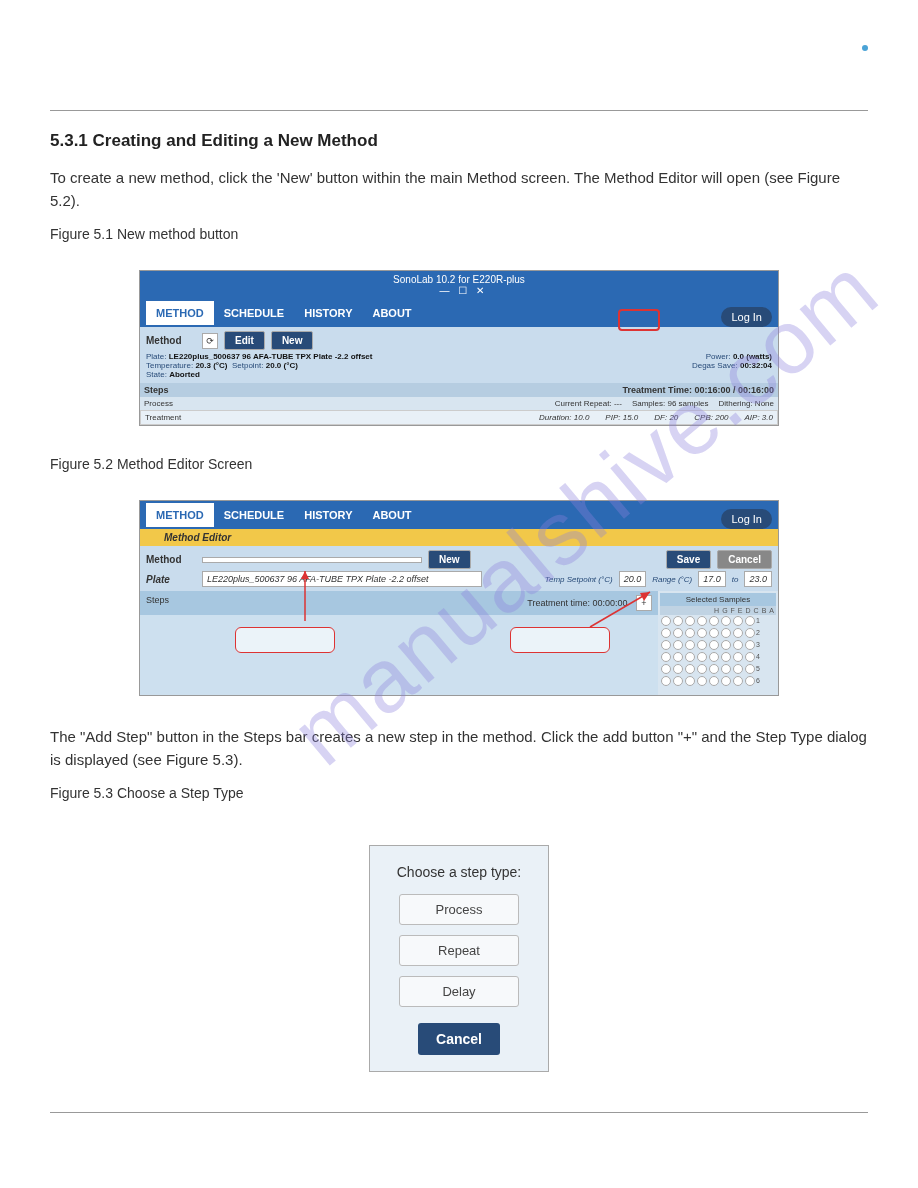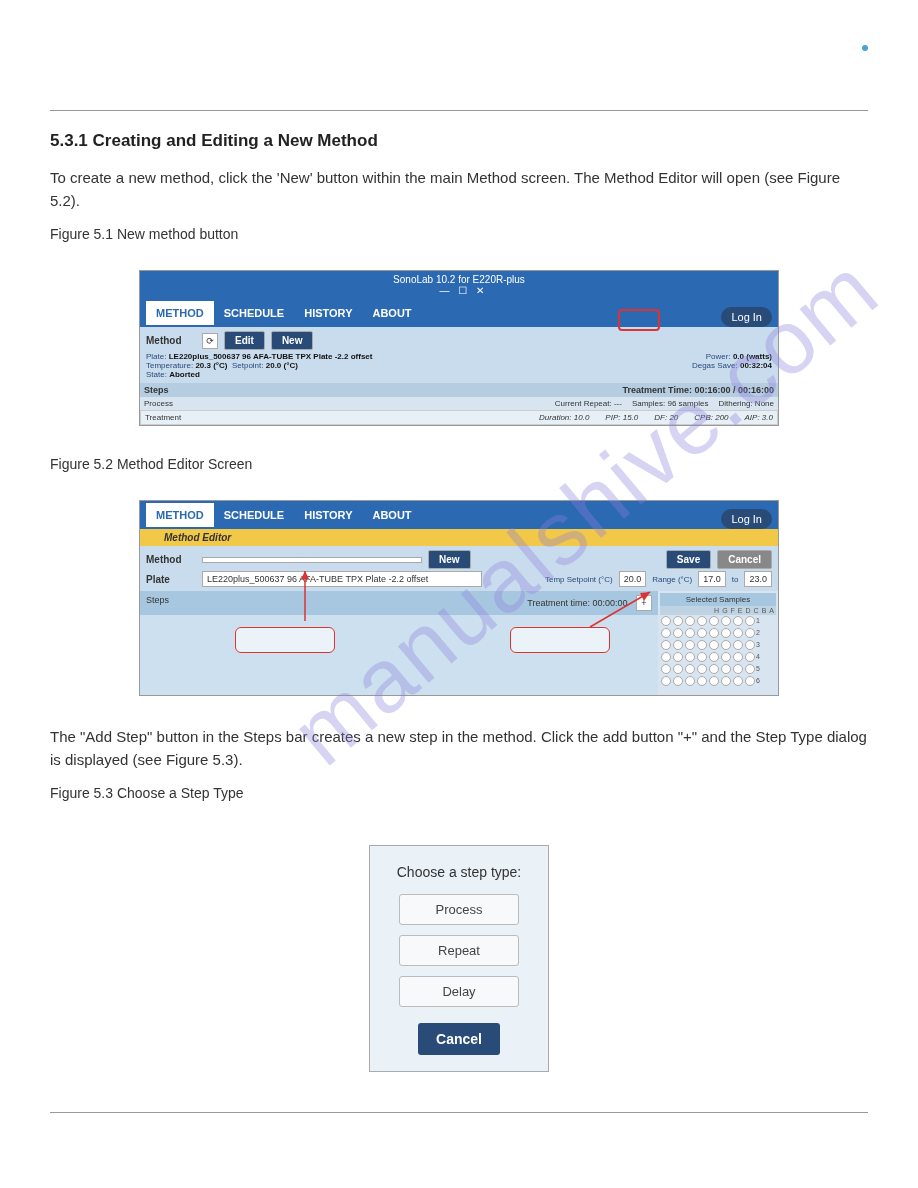--- a/index.html
+++ b/index.html
@@ -178,21 +178,21 @@
     <div class="yellowbar">Method Editor</div>
     <div class="panel2" style="padding:4px 6px;">
       <div class="method-row">
         <span class="method-label">Method</span>
         <span class="method-field" style="flex:0 0 220px;"></span>
         <span class="btn">New</span>
         <span style="flex:1;"></span>
         <span class="btn">Save</span>
         <span class="btn" style="background:#888;">Cancel</span>
       </div>
-      <div style="display:flex; align-items:center; gap:6px; margin-top:2px;">
+      <div style="display:flex; align-items:center; gap:6px; margin-top:2px;font-style:italic;">
         <span class="method-label">Plate</span>
         <span class="method-field" style="flex:0 0 280px;">LE220plus_500637 96 AFA-TUBE TPX Plate -2.2 offset</span>
         <span style="flex:1;"></span>
         <span class="kv">Temp Setpoint (°C)</span>
         <span class="method-field" style="flex:0 0 26px; text-align:right;">20.0</span>
         <span class="kv">Range (°C)</span>
         <span class="method-field" style="flex:0 0 22px; text-align:center;">17.0</span>
         <span class="kv">to</span>
         <span class="method-field" style="flex:0 0 22px; text-align:center;">23.0</span>
       </div>

